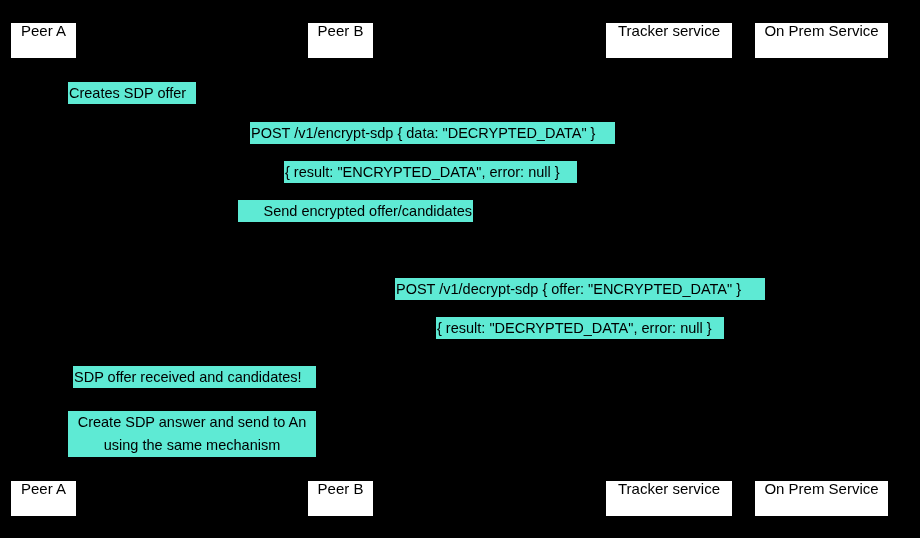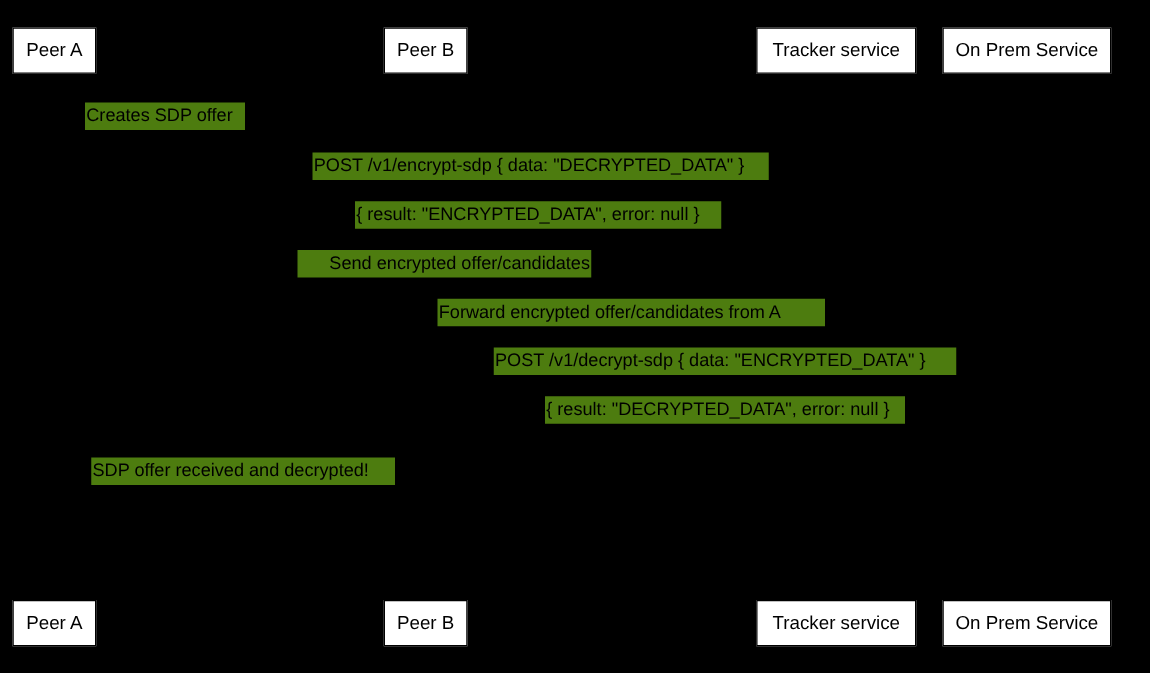--- a/index.html
+++ b/index.html
@@ -16,39 +16,39 @@
     font-family: "Liberation Sans", sans-serif;
   }
   
   .participant {
     position: absolute;
     background: #ffffff;
     color: #000000;
     border: 1px solid #000000;
     box-sizing: border-box;
     display: flex;
-    align-items: center;
+    align-items: flex-start;
     justify-content: center;
     font-size: 15px;
     line-height: 1;
     height: 37px;
     white-space: nowrap;
   }
   
   .lifeline {
     position: absolute;
     width: 1px;
     background: #000000;
     top: 59px;
     bottom: 59px;
   }
   
   .msg {
     position: absolute;
-    background: #4d7c0f;
+    background: #5eead4;
     color: #000000;
     font-size: 14.5px;
     line-height: 22px;
     height: 22px;
     box-sizing: border-box;
     display: flex;
     align-items: center;
     justify-content: flex-start;
     white-space: nowrap;
     padding: 0 1px;
@@ -112,36 +112,37 @@
   </div>
 
   <div class="msg" style="left:284px; top:161px; width:293px;">
     <span>{ result: "ENCRYPTED_DATA", error: null }</span>
   </div>
 
   <div class="msg" style="left:238px; top:200px; width:235px;justify-content:flex-end;">
     <span>Send encrypted offer/candidates</span>
   </div>
 
-  <div class="msg" style="left:350px; top:239px; width:310px;">
-    <span>Forward encrypted offer/candidates from A</span>
-  </div>
 
   <div class="msg" style="left:395px; top:278px; width:370px;">
-    <span>POST /v1/decrypt-sdp { data: "ENCRYPTED_DATA" }</span>
+    <span>POST /v1/decrypt-sdp { offer: "ENCRYPTED_DATA" }</span>
   </div>
 
   <div class="msg" style="left:436px; top:317px; width:288px;">
     <span>{ result: "DECRYPTED_DATA", error: null }</span>
   </div>
 
   <div class="msg" style="left:73px; top:366px; width:243px;">
-    <span>SDP offer received and decrypted!</span>
+    <span>SDP offer received and candidates!</span>
   </div>
 
+  <div class="msg note2" style="left:68px; top:411px; width:248px;">
+    <span class="line">Create SDP answer and send to An</span>
+    <span class="line">using the same mechanism</span>
+  </div>
 
   <div class="participant" style="left:10px; top:480px; width:67px;">
     <span>Peer A</span>
   </div>
   <div class="participant" style="left:307px; top:480px; width:67px;">
     <span>Peer B</span>
   </div>
   <div class="participant" style="left:605px; top:480px; width:128px;">
     <span>Tracker service</span>
   </div>

